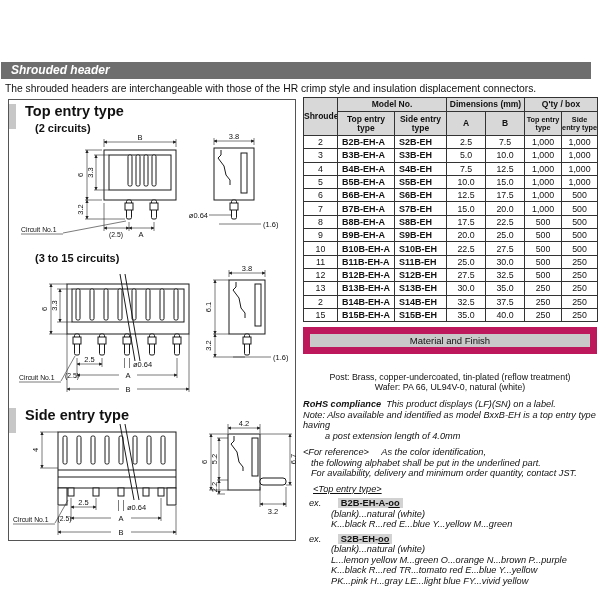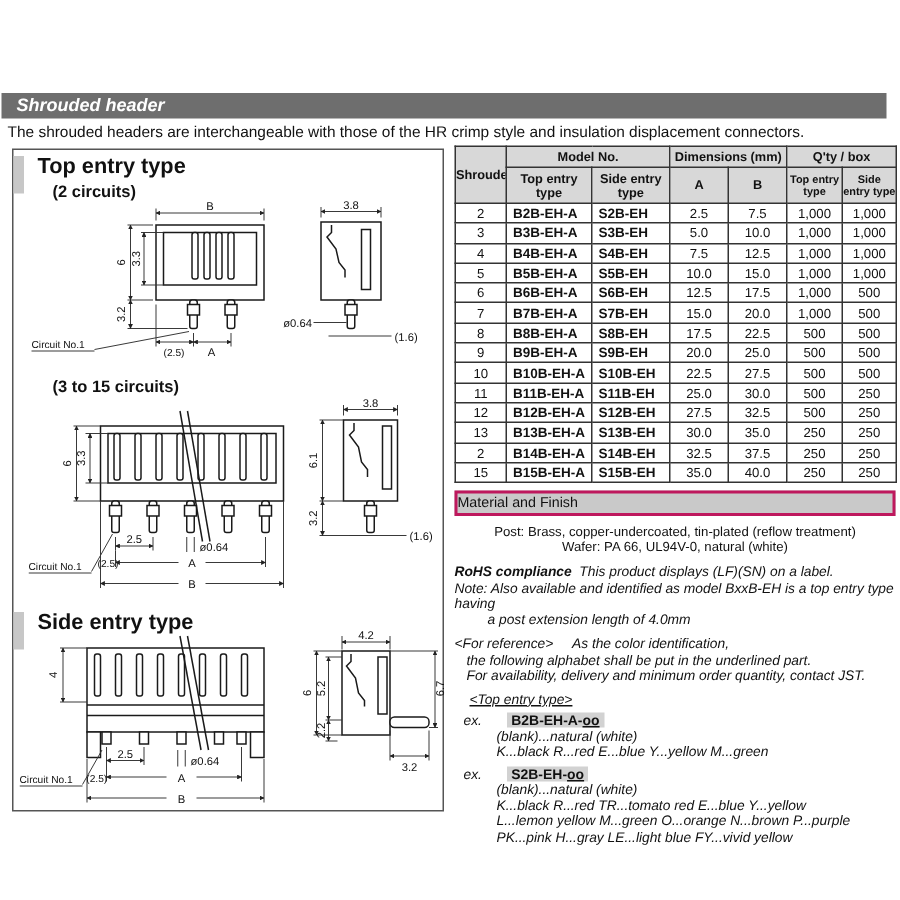--- a/index.html
+++ b/index.html
@@ -28,24 +28,24 @@
 
   .right-col{position:absolute;left:303px;top:97px;width:294px;}
   table.spec{border-collapse:collapse;width:294px;table-layout:fixed;}
   table.spec th,table.spec td{border:1px solid #333;text-align:center;padding:0;overflow:hidden;}
   table.spec th{background:#d8d8d8;font-size:8.5px;font-weight:bold;line-height:9px;}
   table.spec th.qh{font-size:7.3px;line-height:8px;}
   table.spec tr.hr1 th{height:13px;}
   table.spec tr.hr2 th{height:23px;}
   table.spec td{height:12.3px;font-size:8.8px;line-height:12px;}
   table.spec td.model{font-weight:bold;text-align:left;padding-left:4px;font-size:9px;}
-  .mat-bar{margin-top:5px;height:13px;background:#c9c9c9;border:2px solid #be185d;
-           font-size:9.5px;line-height:13px;}
+  .mat-bar{margin-top:5px;height:13px;background:#c9c9c9;border:7px solid #be185d;
+           text-align:center;font-size:9.5px;line-height:13px;}
   .mat-line{text-align:center;font-size:8.8px;line-height:10px;}
-  .mat1{margin-top:5px;}
+  .mat1{margin-top:18px;}
   .notes{margin-top:7px;font-style:italic;font-size:9.2px;line-height:10.5px;}
   .bi{font-weight:bold;}
   .ind8{padding-left:8px;}
   .ind22{padding-left:22px;}
   .ind10{padding-left:10px;}
   .ind28{padding-left:28px;}
   .mt6{margin-top:6px;}
   .mt5{margin-top:5px;text-decoration:underline;}
   .mt4{margin-top:4px;}
   .ex-line{margin-top:4px;padding-left:6px;}
@@ -477,18 +477,18 @@
         <span>ex.</span>
         <span class="model-ex"><span>B2B-EH-A-</span><span class="ul">oo</span></span>
       </div>
       <div class="ind28">(blank)...natural (white)</div>
       <div class="ind28">K...black   R...red   E...blue   Y...yellow   M...green</div>
       <div class="ex-line">
         <span>ex.</span>
         <span class="model-ex"><span>S2B-EH-</span><span class="ul">oo</span></span>
       </div>
       <div class="ind28">(blank)...natural (white)</div>
+      <div class="ind28">L...lemon yellow   M...green   O...orange   N...brown   P...purple</div>
       <div class="ind28">K...black   R...red   TR...tomato red   E...blue   Y...yellow</div>
-      <div class="ind28">L...lemon yellow   M...green   O...orange   N...brown   P...purple</div>
       <div class="ind28">PK...pink   H...gray   LE...light blue   FY...vivid yellow</div>
     </div>
   </div>
 </div>
 
 </body></html>

